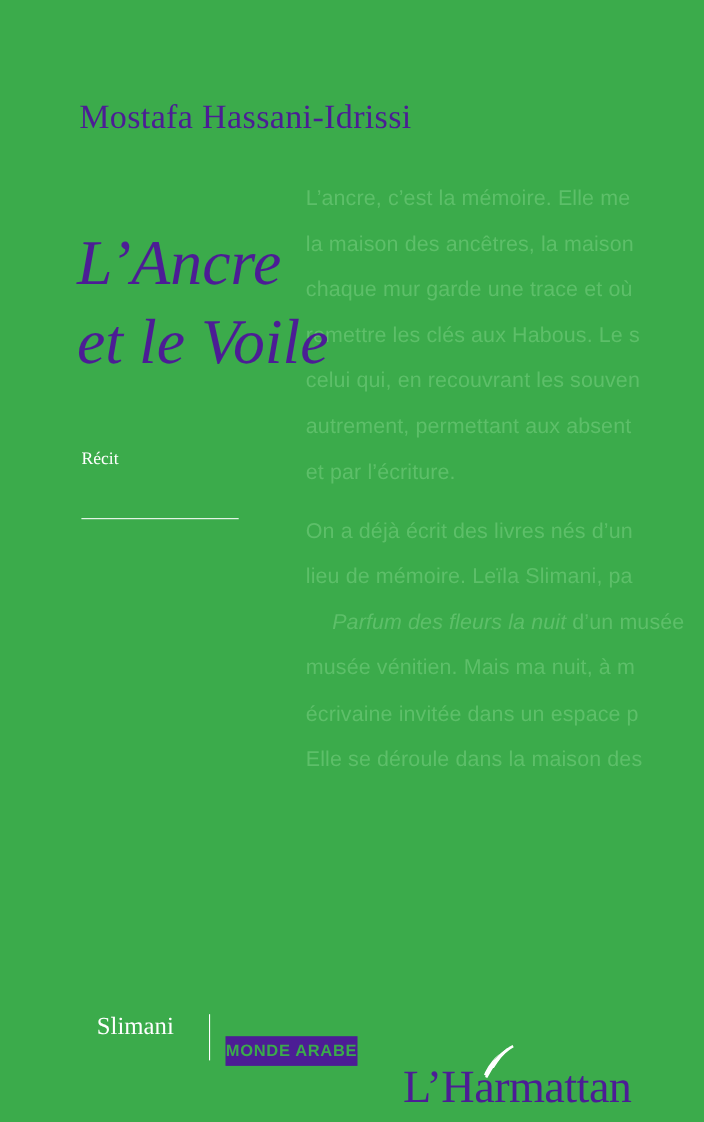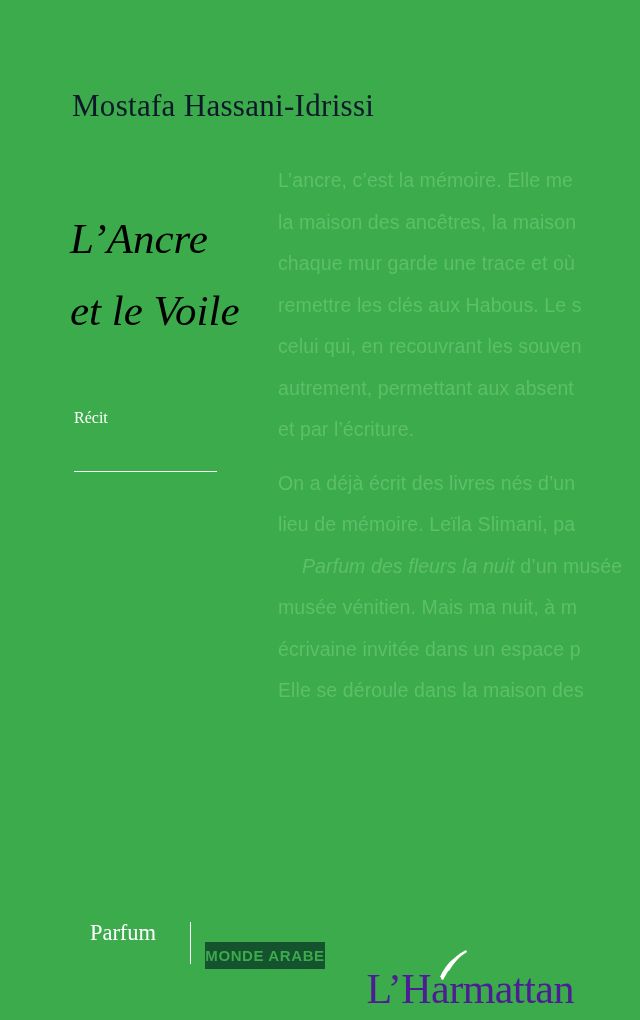--- a/index.html
+++ b/index.html
@@ -44,34 +44,34 @@
   .bg-gap {
     height: 12px;
   }
 
   
   .author {
     position: absolute;
     left: 72px;
     top: 88px;
     font-size: 31px;
-    color: #0f172a;
+    color: #4c1d95;
     letter-spacing: 0.3px;
     white-space: nowrap;
   }
 
   
   .title {
     position: absolute;
     left: 70px;
     top: 203px;
     width: 330px;
-    color: #000000;
+    color: #4c1d95;
     font-style: italic;
-    font-size: 43px;
+    font-size: 58px;
     line-height: 72px;
   }
   .title .l1 { display: block; }
   .title .l2 { display: block; }
 
   
   .genre {
     position: absolute;
     left: 74px;
     top: 409px;
@@ -123,21 +123,21 @@
     height: 42px;
     background: #ffffff;
   }
 
   .series-badge {
     position: absolute;
     left: 205px;
     top: 942px;
     width: 120px;
     height: 27px;
-    background: #14532d;
+    background: #4c1d95;
     display: flex;
     align-items: center;
     justify-content: center;
   }
   .series-badge span {
     color: #3bab4b;
     font-family: "Liberation Sans", sans-serif;
     font-weight: bold;
     font-size: 15px;
     letter-spacing: 0.6px;
@@ -189,21 +189,21 @@
   <div class="title">
     <span class="l1">L’Ancre</span>
     <span class="l2">et le Voile</span>
   </div>
 
   <div class="genre">Récit</div>
 
   <div class="rule"></div>
 
   <div class="collection">
-    <span class="c1">Parfum</span>
+    <span class="c1">Slimani</span>
   </div>
 
   <div class="divider"></div>
 
   <div class="series-badge">
     <span>MONDE ARABE</span>
   </div>
 
   <div class="publisher">
     <svg class="feather" viewBox="0 0 40 34">

